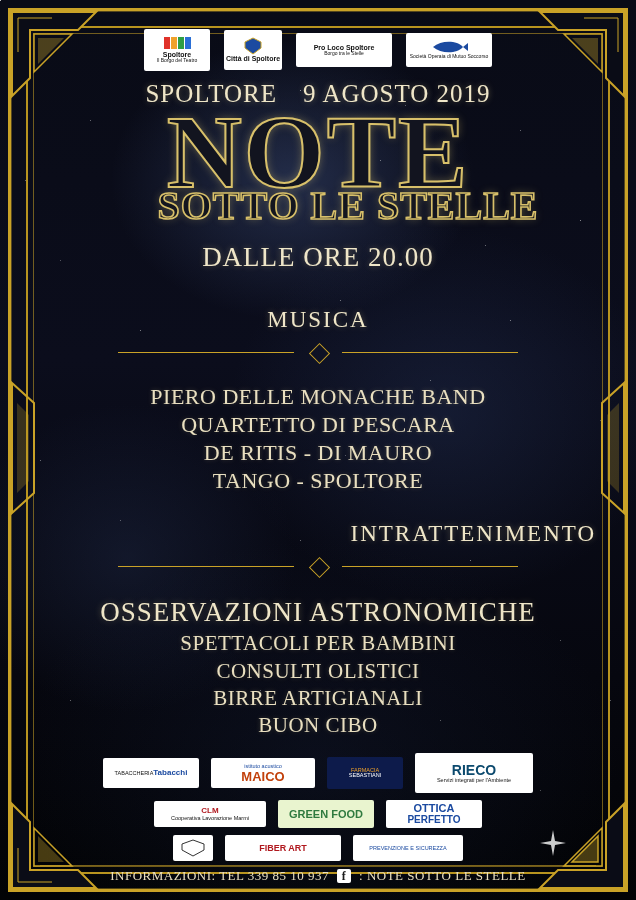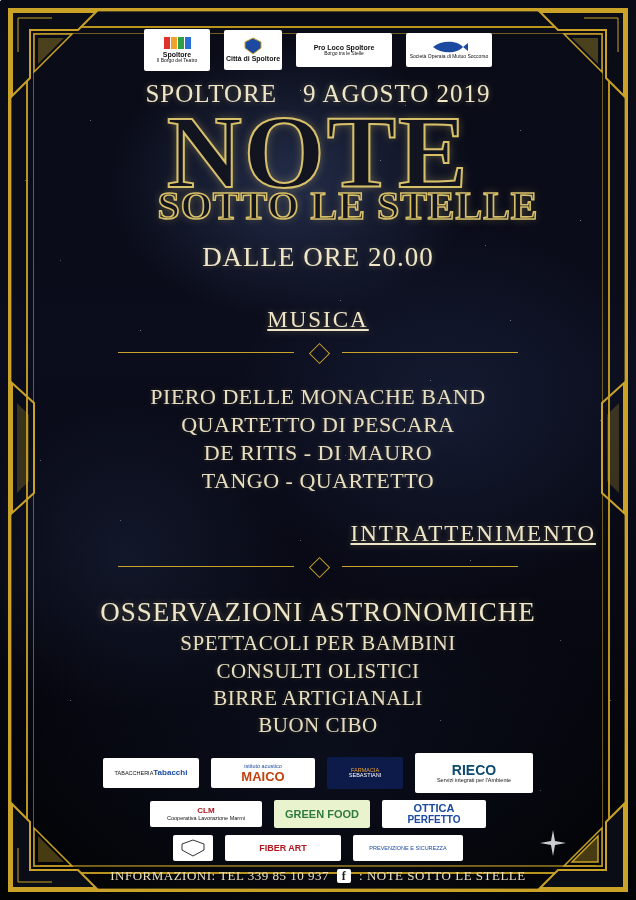--- a/index.html
+++ b/index.html
@@ -129,21 +129,20 @@
   .dalle{
     font-family:"Liberation Serif", serif;
     font-size:27px;letter-spacing:1px;
     color:#efe6c8;margin-top:16px;
     text-shadow:0 0 6px rgba(255,230,150,.3);
   }
   .sect-title{
     font-family:"Liberation Serif", serif;
     color:#efe6c8;letter-spacing:2px;
     text-shadow:0 0 6px rgba(255,230,150,.3);
-    text-decoration:underline;
   }
   .musica{font-size:23px;margin-top:34px;}
   .intratt{font-size:23px;margin-top:26px;text-align:right;}
 
   .divider{
     margin:10px auto 0;width:400px;height:18px;position:relative;
   }
   .divider:before,.divider:after{
     content:"";position:absolute;top:9px;height:1px;background:#c9a227;width:176px;
   }
@@ -297,21 +296,21 @@
 
     <div class="sect-title musica">MUSICA</div>
     <div class="divider">
         <i></i>
       </div>
 
     <div class="list">
       <div>PIERO DELLE MONACHE BAND</div>
       <div>QUARTETTO DI PESCARA</div>
       <div>DE RITIS - DI MAURO</div>
-      <div>TANGO - QUARTETTO</div>
+      <div>TANGO - SPOLTORE</div>
     </div>
 
     <div class="sect-title intratt">INTRATTENIMENTO</div>
     <div class="divider">
         <i></i>
       </div>
 
     <div class="big-line">OSSERVAZIONI ASTRONOMICHE</div>
     <div class="list2">
       <div>SPETTACOLI PER BAMBINI</div>
@@ -340,21 +339,21 @@
         </div>
       </div>
       <div class="srow">
         <div class="slogo" style="width:112px;height:26px;flex-direction:column;">
           <div class="t1" style="color:#b0181e">CLM</div>
           <div class="t2">Cooperativa Lavorazione Marmi</div>
         </div>
         <div class="slogo" style="width:96px;height:28px;background:#e9f4cf;">
           <div class="t1" style="color:#2f7a3f;font-size:11px">GREEN FOOD</div>
         </div>
-        <div class="slogo" style="width:104px;height:28px;flex-direction:column;">
+        <div class="slogo" style="width:96px;height:28px;flex-direction:column;">
           <div class="t1" style="color:#1b4aa0;font-size:11px">OTTICA</div>
           <div class="t1" style="color:#1b4aa0;font-size:10px">PERFETTO</div>
         </div>
       </div>
       <div class="srow">
         <div class="slogo" style="width:40px;height:26px;">
           <svg width="26" height="18" viewBox="0 0 26 18">
             <path d="M13 1 L24 5 L24 11 L13 17 L2 11 L2 5 Z" fill="none" stroke="#333" stroke-width="1"></path>
           </svg>
         </div>

